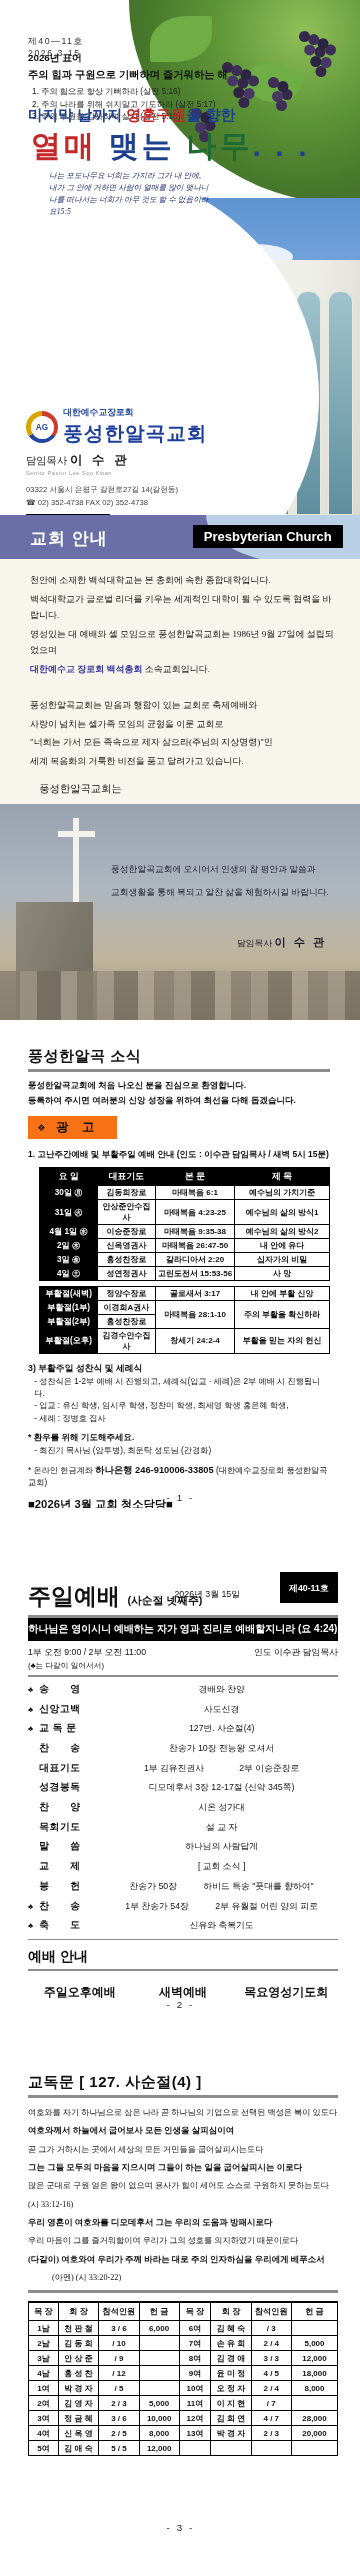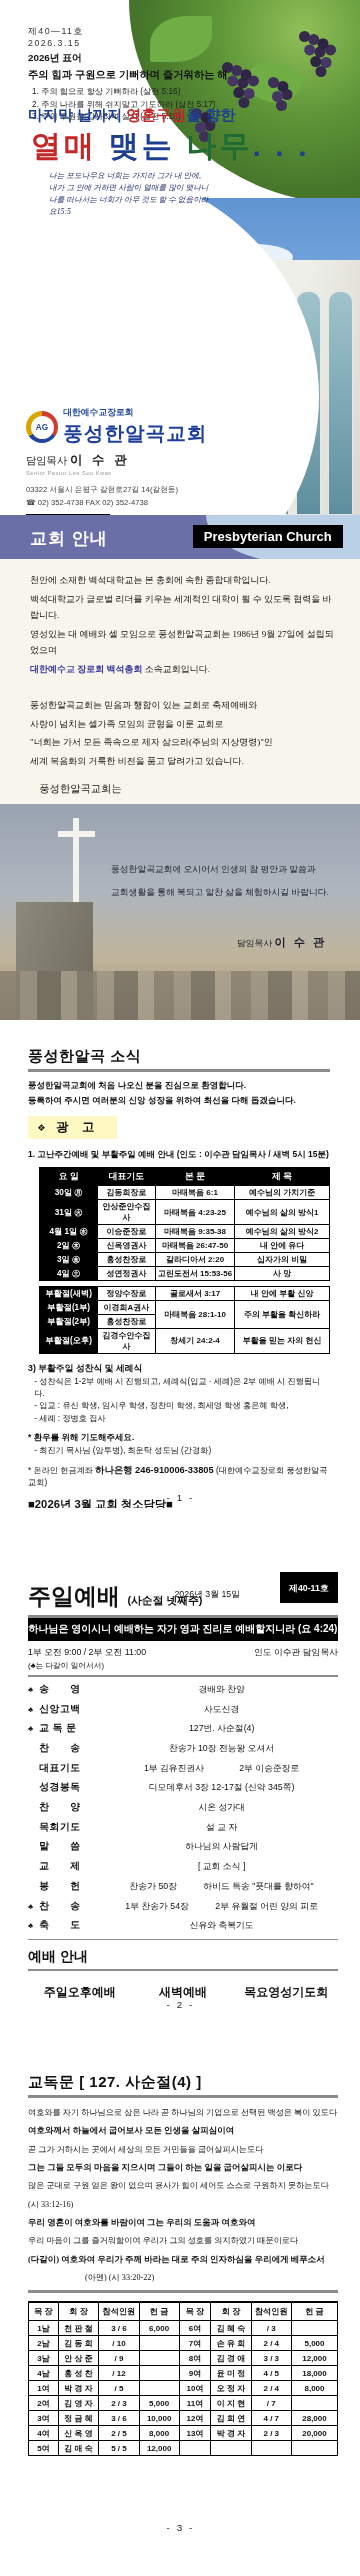--- a/index.html
+++ b/index.html
@@ -20,21 +20,21 @@
   .cover-photo{position:absolute;left:0;top:198px;width:361px;height:317px;
     background:linear-gradient(180deg,#5f94d2 0%,#86b2e2 45%,#a9c8ec 100%);}
   .cloud{position:absolute;background:#fff;border-radius:50%;opacity:.85;}
   .bldg{position:absolute;right:0;top:62px;width:170px;height:255px;background:linear-gradient(100deg,#efefe9 55%,#d9d9d1);
     border-left:2.1px solid #cfcfc6;}
   .bwin{position:absolute;top:31px;bottom:0;width:23px;background:linear-gradient(180deg,#9fc3cc,#5e8e9e);
     border:1.5px solid #e8e8e2;border-radius:11.3px 11.3px 0 0;}
   .tower{position:absolute;right:170px;top:31px;width:44px;height:286px;background:linear-gradient(100deg,#e6e6df,#cfcfc5);}
   .twin{position:absolute;left:9.3px;width:7.2px;height:77px;background:#6f98a6;border:1px solid #e8e8e2;}
   .cover-curve{position:absolute;left:-170px;top:165px;width:489px;height:464px;border-radius:50%;background:#fff;}
-  .issue{position:absolute;left:28px;top:26px;font-size:8.8px;letter-spacing:1.5px;color:#333;line-height:1.35;}
+  .issue{position:absolute;left:28px;top:36px;font-size:8.8px;letter-spacing:1.5px;color:#333;line-height:1.35;}
   .motto{position:absolute;left:28px;top:52px;width:222px;}
   .motto .m1{font-size:9.8px;font-weight:bold;margin-bottom:3.1px;}
   .motto .m2{font-size:10.3px;font-weight:bold;margin-bottom:4.1px;}
   .motto .mi{font-size:8.2px;margin:1.5px 0 0 4.1px;color:#222;}
   .subtitle{position:absolute;left:28px;top:106px;font-size:15px;font-weight:bold;color:#1d3f8f;}
   .subtitle .accent{color:#c42727;}
   .bigtitle{position:absolute;left:31px;top:126px;font-size:30px;font-weight:bold;letter-spacing:3.1px;}
   .bigtitle .w1{color:#c42727;} .bigtitle .w2{color:#1d3f8f;} .bigtitle .w3{color:#1e6b34;} .bigtitle .w4{color:#1d3f8f;}
   .cover-verse{position:absolute;left:49px;top:170px;width:216px;font-family:"Liberation Serif",serif;
     font-style:italic;font-size:7.7px;line-height:1.55;color:#22306e;z-index:3;}
@@ -76,21 +76,21 @@
   .invite{position:absolute;left:111px;top:54px;width:237px;font-family:"Liberation Serif",serif;
     font-size:8.8px;line-height:2.6;color:#1c1c28;}
   .invite-sign{position:absolute;left:237px;top:131px;font-family:"Liberation Serif",serif;font-size:8.8px;color:#1c1c28;}
   .invite-sign b{font-size:11.3px;letter-spacing:2.6px;}
 
   
   .sec-news{height:488px;background:#fff;padding:27px 31px 0 28px;}
   h2.pg{font-size:15px;font-weight:bold;margin:0 0 3.1px 0;letter-spacing:0.5px;}
   .rule{height:2.6px;background:#8c8c8c;margin:0 0 8.2px 0;}
   .welcome p{margin:0 0 3.1px 0;font-size:8.5px;font-weight:600;}
-  .adbox{display:inline-block;background:#fef9c3;padding:3.1px 9.3px;margin:6.2px 0 7.2px 0;}
+  .adbox{display:inline-block;background:#f97316;padding:3.1px 9.3px;margin:6.2px 0 7.2px 0;}
   .adbox .dia{font-size:9.3px;margin-right:8.2px;}
   .adbox .adt{font-size:12.4px;font-weight:bold;letter-spacing:13.4px;}
   .item1{font-size:8.5px;font-weight:bold;margin:2.1px 0 6.2px 0;}
   table.blk{border-collapse:collapse;margin-left:11.3px;}
   table.blk th{background:#000;color:#fff;font-size:8.8px;font-weight:bold;padding:2.6px 1px;border:1px solid #000;}
   table.blk td{border:1px solid #000;font-size:8px;font-weight:bold;text-align:center;padding:1px 1px;}
   table.blk td.day{background:#000;color:#fff;font-size:8.2px;}
   .t2{margin-top:4.6px;}
   .communion{margin-top:8.2px;font-size:8.2px;line-height:1.45;}
   .communion .h{font-weight:bold;font-size:8.8px;}
@@ -122,21 +122,21 @@
   .guide{width:100%;}
   .gcols{display:flex;text-align:center;}
   .gcol{flex:1;}
   .gname{font-size:12px;font-weight:bold;padding:4.1px 0 2.1px 0;}
 
   
   .sec-reading{height:523px;background:#fff;padding:58px 23px 0 28px;}
   .rd-lines{margin-top:9.3px;}
   .rd-lines p{margin:0 0 6.7px 0;font-size:8.2px;line-height:1.4;}
   .rd-lines p.b{font-weight:bold;font-size:8.5px;}
-  .rd-lines p.ind{margin-left:57px;}
+  .rd-lines p.ind{margin-left:24px;}
   .mj-title{margin-top:24px;}
   table.mok{border-collapse:collapse;margin-top:7.2px;border-top:2.1px double #000;}
   table.mok th,table.mok td{border:0.8px solid #000;text-align:center;font-size:8px;font-weight:bold;padding:1.5px 1px;}
   table.mok th{font-size:8.2px;padding:3.1px 1px;}
 
   
   .sec-offer{height:521px;background:#fff;padding:45px 23px 0 28px;}
 </style>
 </head>
 <body>
@@ -503,21 +503,21 @@
   <h2 class="pg">교독문 [ 127. 사순절(4) ]</h2>
   <div class="rule"></div>
 
   <div class="rd-lines serif">
     <p>여호와를 자기 하나님으로 삼은 나라 곧 하나님의 기업으로 선택된 백성은 복이 있도다</p>
     <p class="b">여호와께서 하늘에서 굽어보사 모든 인생을 살피심이여</p>
     <p>곧 그가 거하시는 곳에서 세상의 모든 거민들을 굽어살피시는도다</p>
     <p class="b">그는 그들 모두의 마음을 지으시며 그들이 하는 일을 굽어살피시는 이로다</p>
     <p>많은 군대로 구원 얻은 왕이 없으며 용사가 힘이 세어도 스스로 구원하지 못하는도다</p>
     <p>(시 33:12-16)</p>
-    <p class="b">우리 영혼이 여호와를 바람이여 그는 우리의 도움과 여호와여</p>
+    <p class="b">우리 영혼이 여호와를 디모데후서 그는 우리의 도움과 방패시로다</p>
     <p>우리 마음이 그를 즐거워함이여 우리가 그의 성호를 의지하였기 때문이로다</p>
     <p class="b">(다같이) 여호와여 우리가 주께 바라는 대로 주의 인자하심을 우리에게 베푸소서</p>
     <p class="ind">(아멘) (시 33:20-22)</p>
   </div>
 
   <div class="rule"></div>
 
   <table class="mok">
     <thead>
       <tr>

